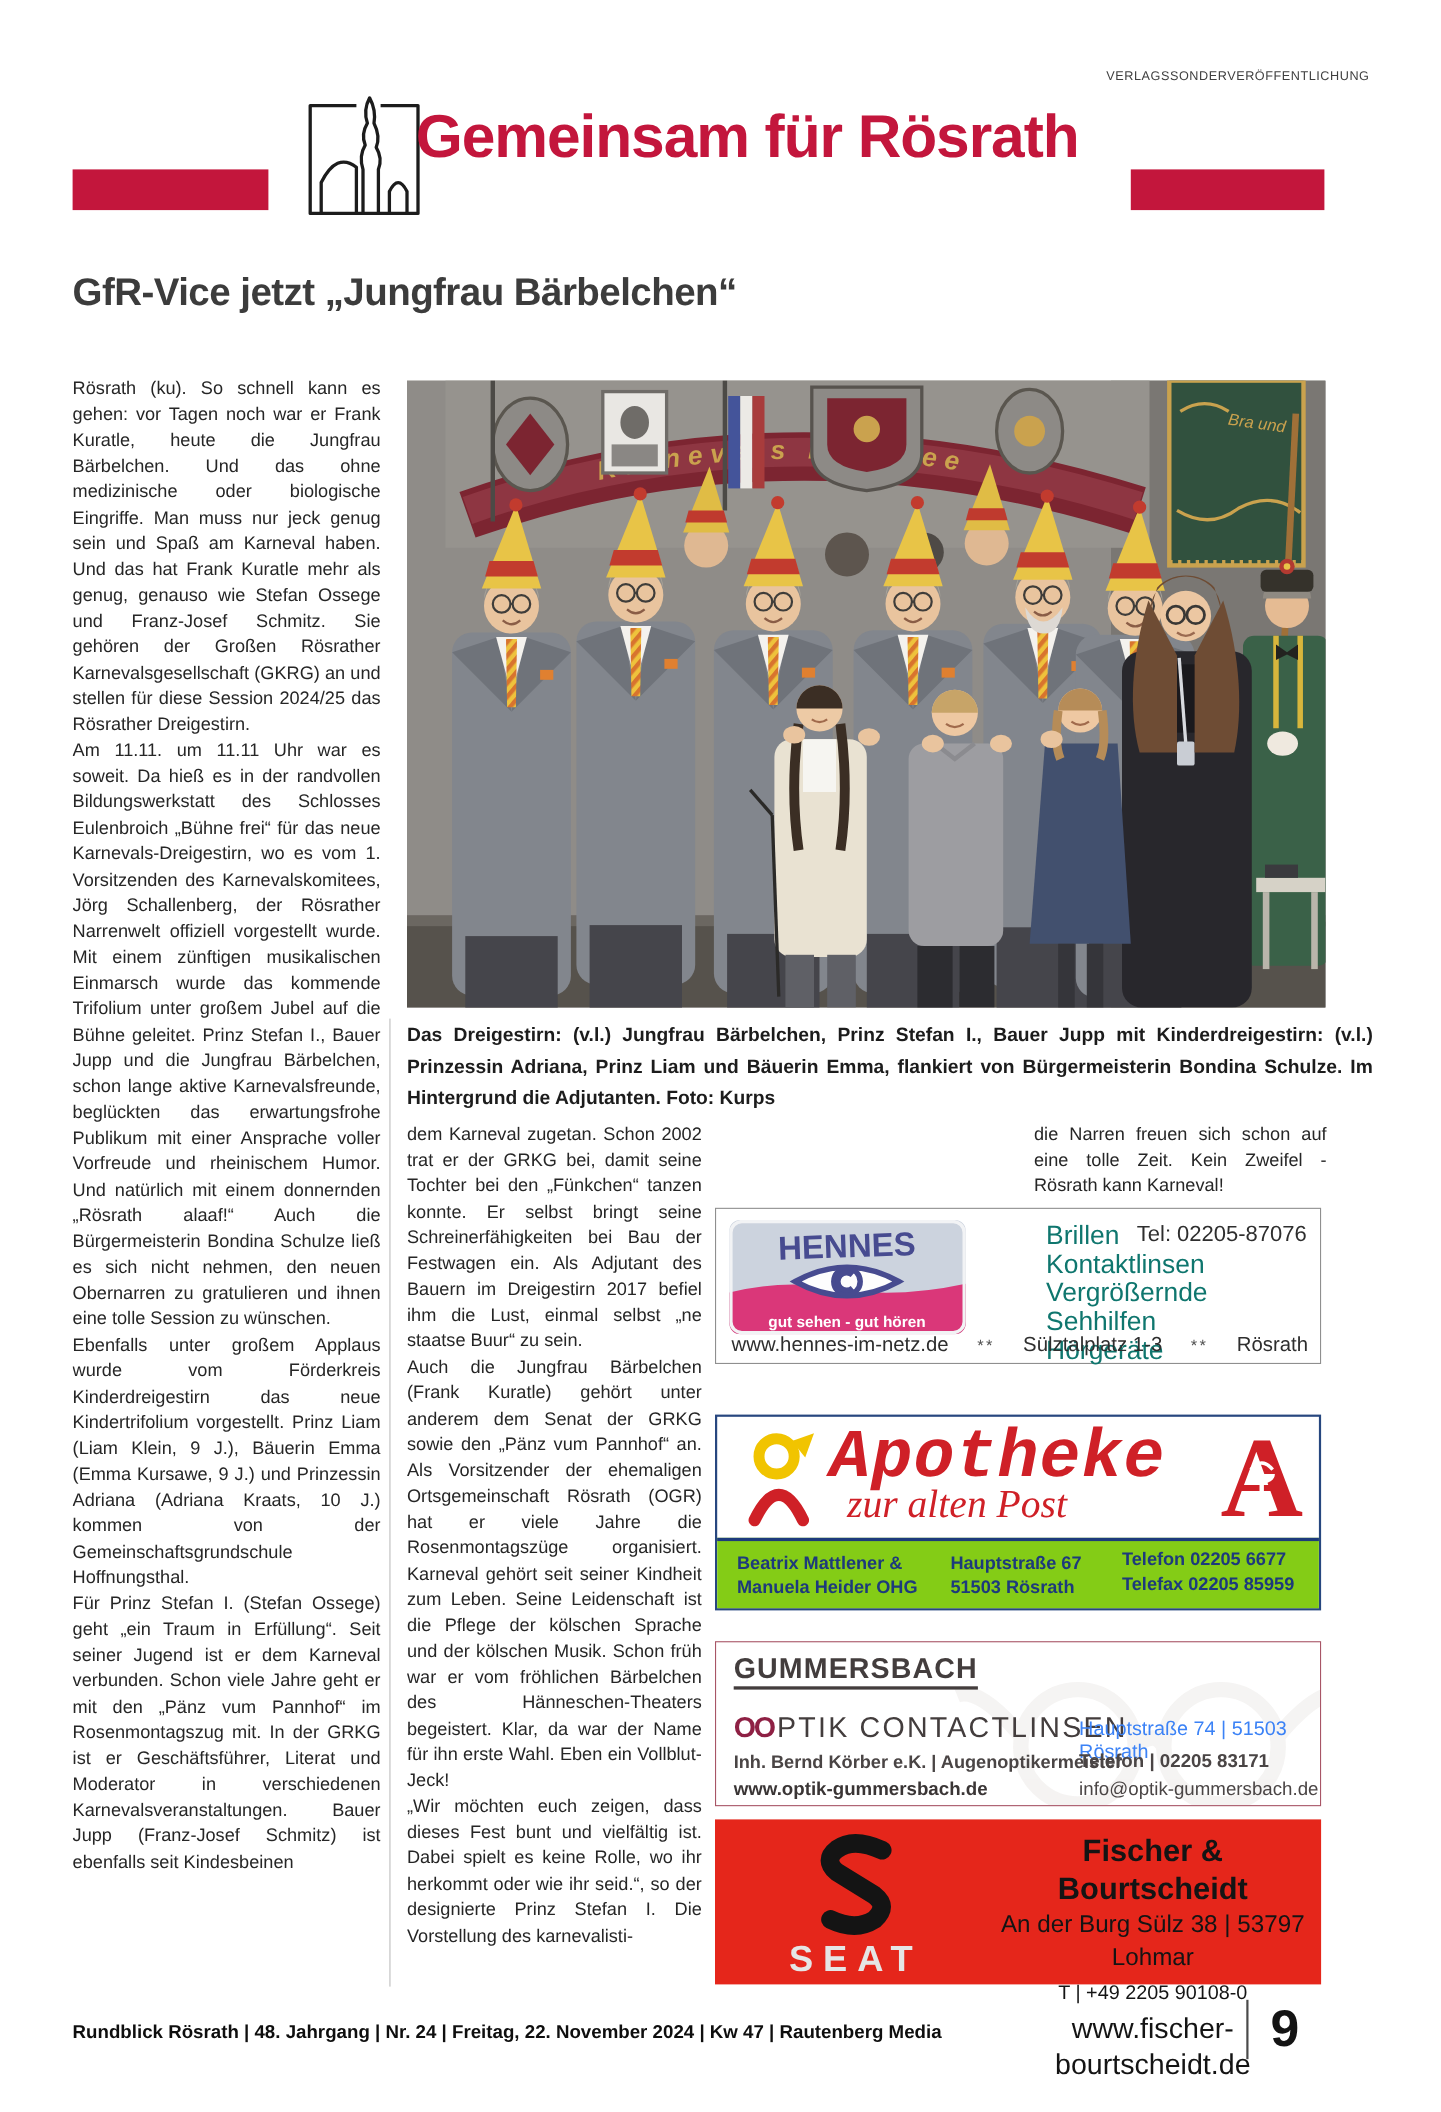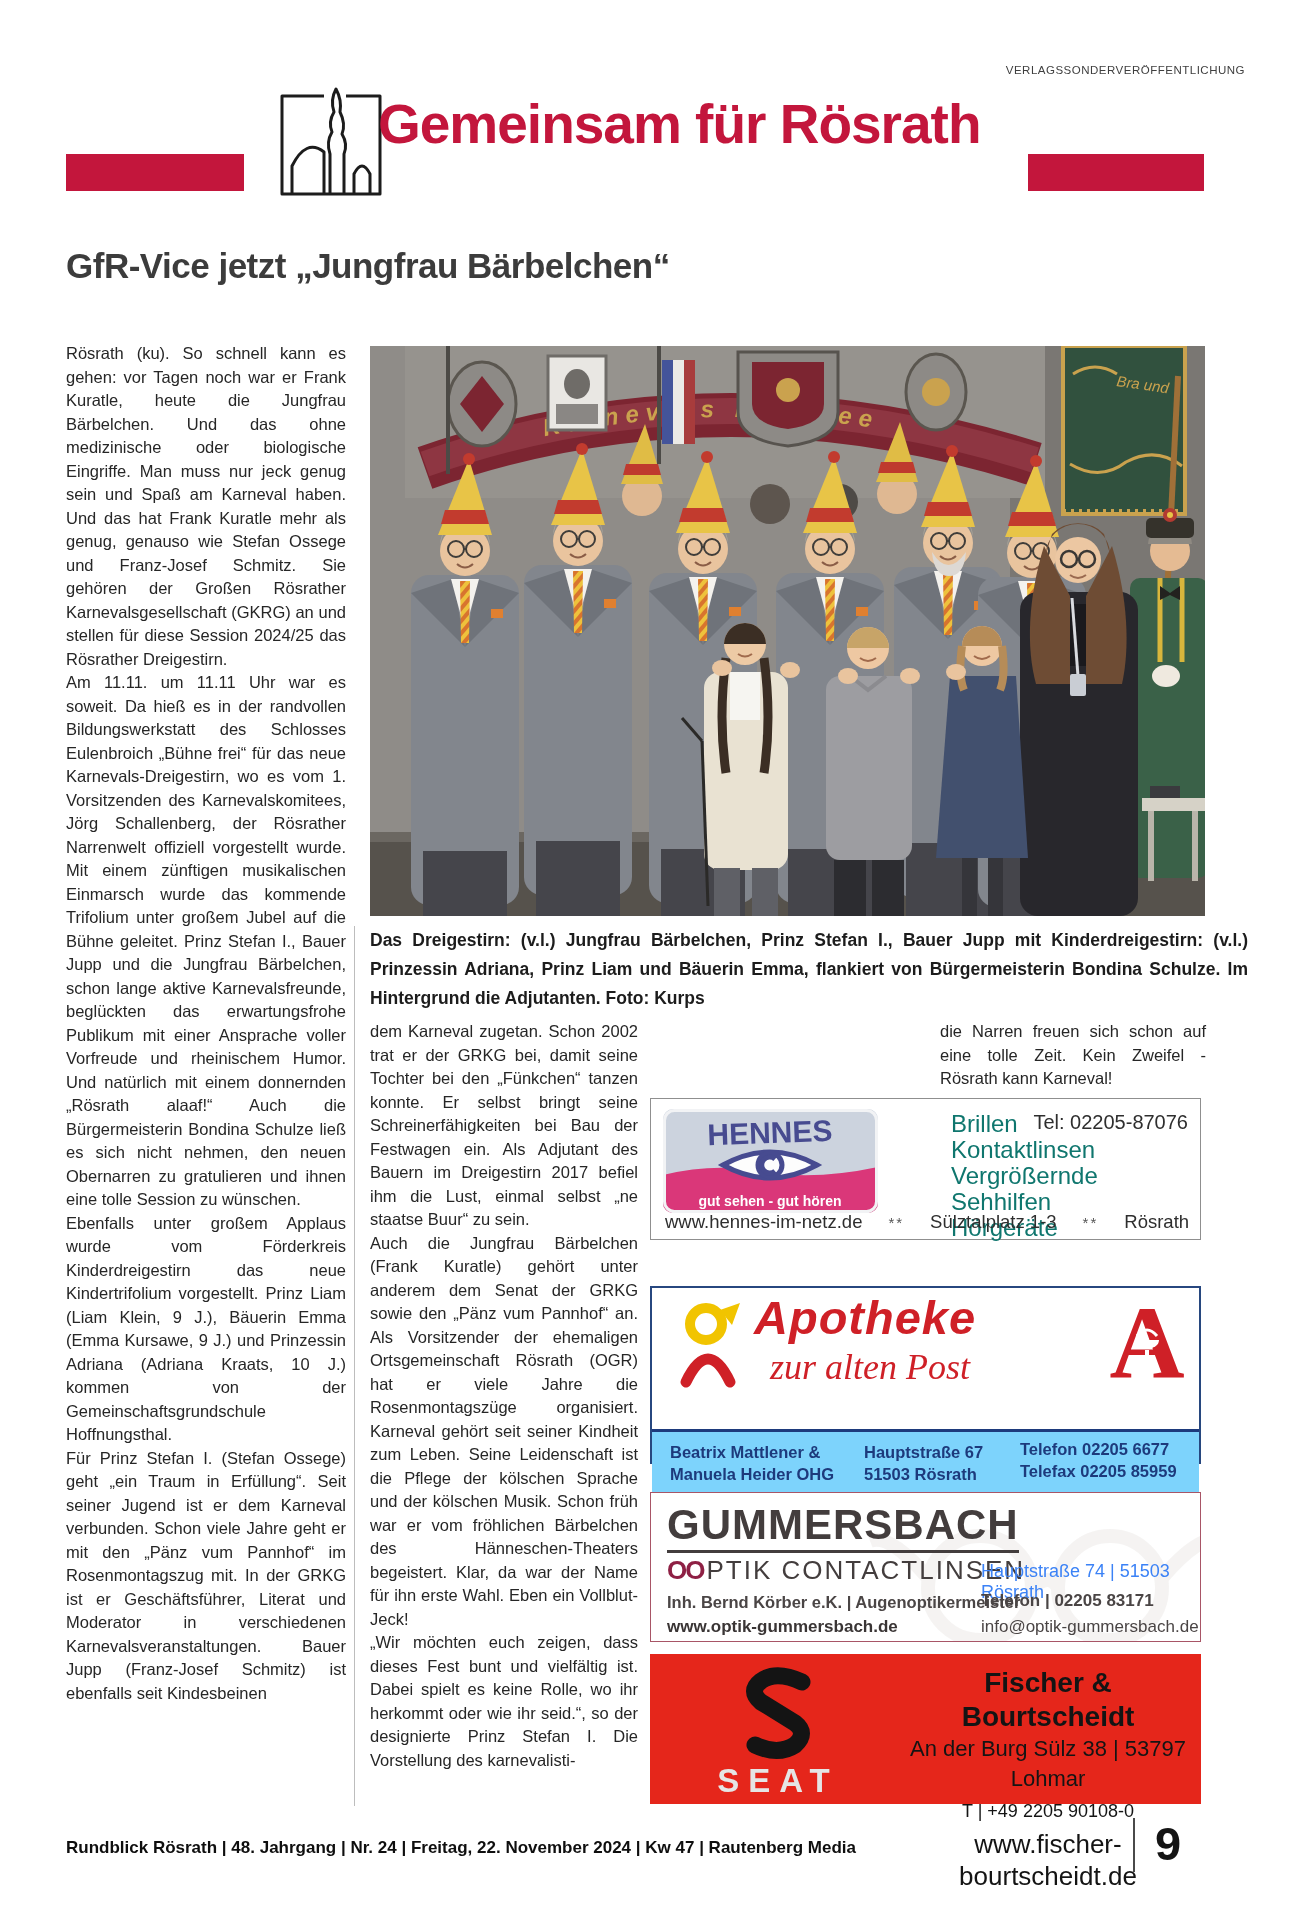--- a/index.html
+++ b/index.html
@@ -47,33 +47,33 @@
   .hennes-logo { left:12px; top:10px; width:215px; height:104px; }
   .hennes-services { left:300px; top:12px; font-size:24px; line-height:26px; color:#0f766e; }
   .hennes-tel { right:12px; top:12px; font-size:20px; color:#2e2e2e; }
   .hennes-bottom { left:14px; top:112px; width:525px; font-size:18.5px; color:#2e2e2e;
                    display:flex; gap:0; align-items:baseline; }
   .hennes-bottom .sep { font-size:15px; color:#555; margin:0 26px; letter-spacing:2px; }
 
   
   .ad-apo { left:650px; top:1286px; width:551px; height:178px; border:2px solid #27477f; }
   .apo-horn { left:20px; top:10px; width:72px; height:92px; }
-  .apo-name { left:102px; top:2px; font-family:Liberation Sans, sans-serif; font-style:italic;
-              font-weight:bold; font-size:47px; color:#cf2027; letter-spacing:1px; }
+  .apo-name { left:102px; top:2px; font-family:Liberation Mono, monospace; font-style:italic;
+              font-weight:bold; font-size:62px; color:#cf2027; letter-spacing:1px; }
   .apo-name2 { left:118px; top:58px; font-family:"Liberation Serif", serif; font-style:italic;
                font-size:36px; color:#cf2027; }
   .apo-a { left:455px; top:6px; width:80px; height:98px; }
-  .apo-strip { left:0; top:110px; width:547px; height:64px; background:#7dd3fc;
-               border-top:3px solid #1d3a7c; color:#1d3a7c; font-size:16.5px; font-weight:bold; line-height:22px;margin-top:31px; }
+  .apo-strip { left:0; top:110px; width:547px; height:64px; background:#84cc16;
+               border-top:3px solid #1d3a7c; color:#1d3a7c; font-size:16.5px; font-weight:bold; line-height:22px; }
   .apo-col1 { left:18px; top:9px; } .apo-col2 { left:212px; top:9px; } .apo-col3 { left:368px; top:6px; }
 
   
   .ad-gum { left:650px; top:1492px; width:551px; height:150px; border:1.5px solid #a85566; overflow:hidden; }
   .gum-water { right:0; top:0; width:340px; height:150px; opacity:.35; }
-  .gum-name { left:16px; top:8px; font-size:42px; font-weight:bold; color:#433d3d;
+  .gum-name { left:16px; top:8px; font-size:26px; font-weight:bold; color:#433d3d;
               letter-spacing:1px; border-bottom:3px solid #433d3d; padding-bottom:1px; }
   .gum-sub { left:16px; top:62px; font-size:26px; color:#433d3d; letter-spacing:2px; }
   .gum-sub .oo { color:#8e2044; font-weight:bold; letter-spacing:-2px; margin-right:3px; }
   .gum-addr { left:330px; top:68px; font-size:18px; color:#3b82f6; }
   .gum-owner { left:16px; top:100px; font-size:16.5px; font-weight:bold; color:#4a4545; }
   .gum-web { left:16px; top:124px; font-size:17px; font-weight:bold; color:#3a3535; }
   .gum-tel { left:330px; top:98px; font-size:17px; font-weight:bold; color:#4a4545; }
   .gum-mail { left:330px; top:124px; font-size:17px; color:#4a4545; }
 
   

